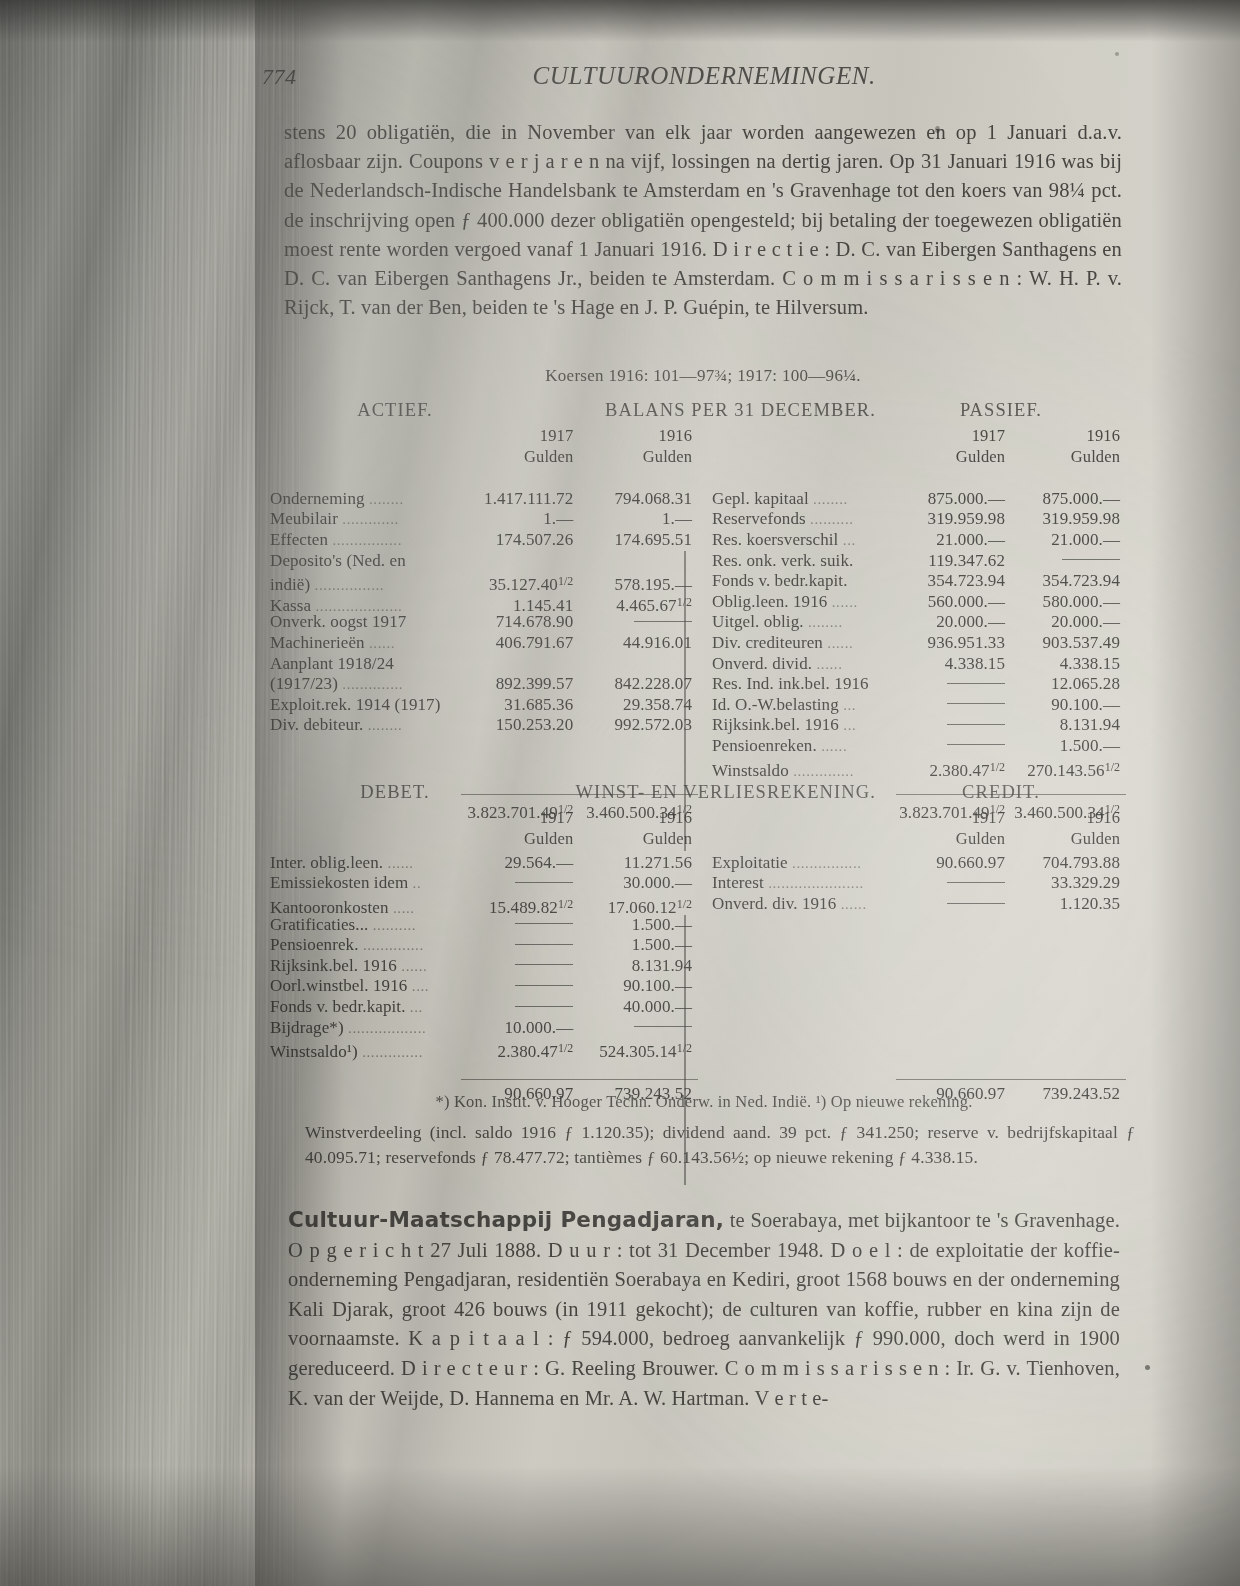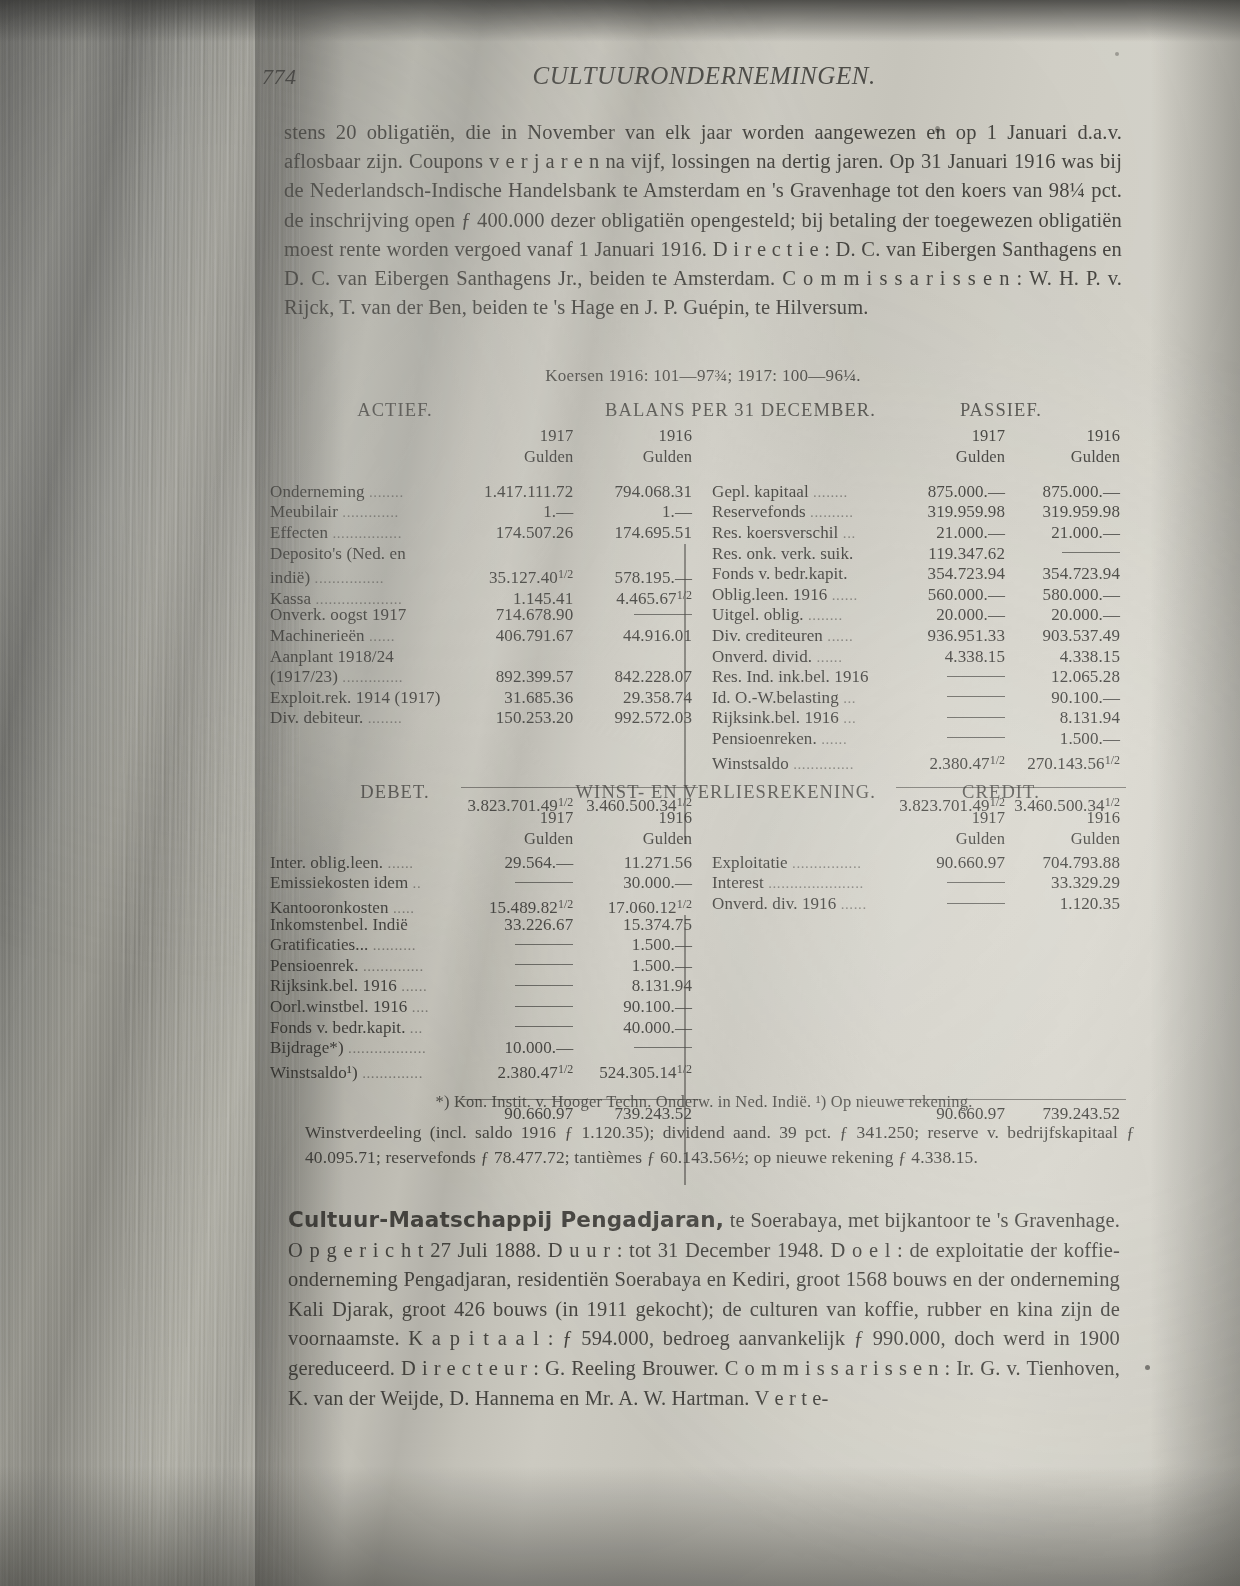--- a/index.html
+++ b/index.html
@@ -223,21 +223,21 @@
           <div class="yh-y">Gulden</div>
           <div class="yh-y">Gulden</div>
         </div>
         <div class="yh-side" style="padding-left:14px;box-sizing:border-box;">
           <div class="yh-label"></div>
           <div class="yh-y">Gulden</div>
           <div class="yh-y">Gulden</div>
         </div>
       </div>
 
-      <div class="rowwrap" style="margin-top:14px;">
+      <div class="rowwrap" style="margin-top:21px;">
         <div class="vrule"></div>
         <div class="col" id="balans-actief-rows">
             <div class="r">
               <div class="lbl">Onderneming <span class="dots">........</span></div>
               <div class="v">1.417.111.72</div>
               <div class="v">794.068.31</div>
             </div>
             <div class="r">
               <div class="lbl">Meubilair <span class="dots">.............</span></div>
               <div class="v">1.—</div>
@@ -427,25 +427,20 @@
               <div class="lbl">Emissiekosten idem <span class="dots">..</span></div>
               <div class="v"><span class="dash"></span></div>
               <div class="v">30.000.—</div>
             </div>
             <div class="r">
               <div class="lbl">Kantooronkosten <span class="dots">.....</span></div>
               <div class="v">15.489.82<span class="frac">1/2</span></div>
               <div class="v">17.060.12<span class="frac">1/2</span></div>
             </div>
             <div class="r">
-              <div class="lbl">Inkomstenbel. Indië </div>
-              <div class="v">33.226.67</div>
-              <div class="v">15.374.75</div>
-            </div>
-            <div class="r">
               <div class="lbl">Gratificaties... <span class="dots">..........</span></div>
               <div class="v"><span class="dash"></span></div>
               <div class="v">1.500.—</div>
             </div>
             <div class="r">
               <div class="lbl">Pensioenrek. <span class="dots">..............</span></div>
               <div class="v"><span class="dash"></span></div>
               <div class="v">1.500.—</div>
             </div>
             <div class="r">

